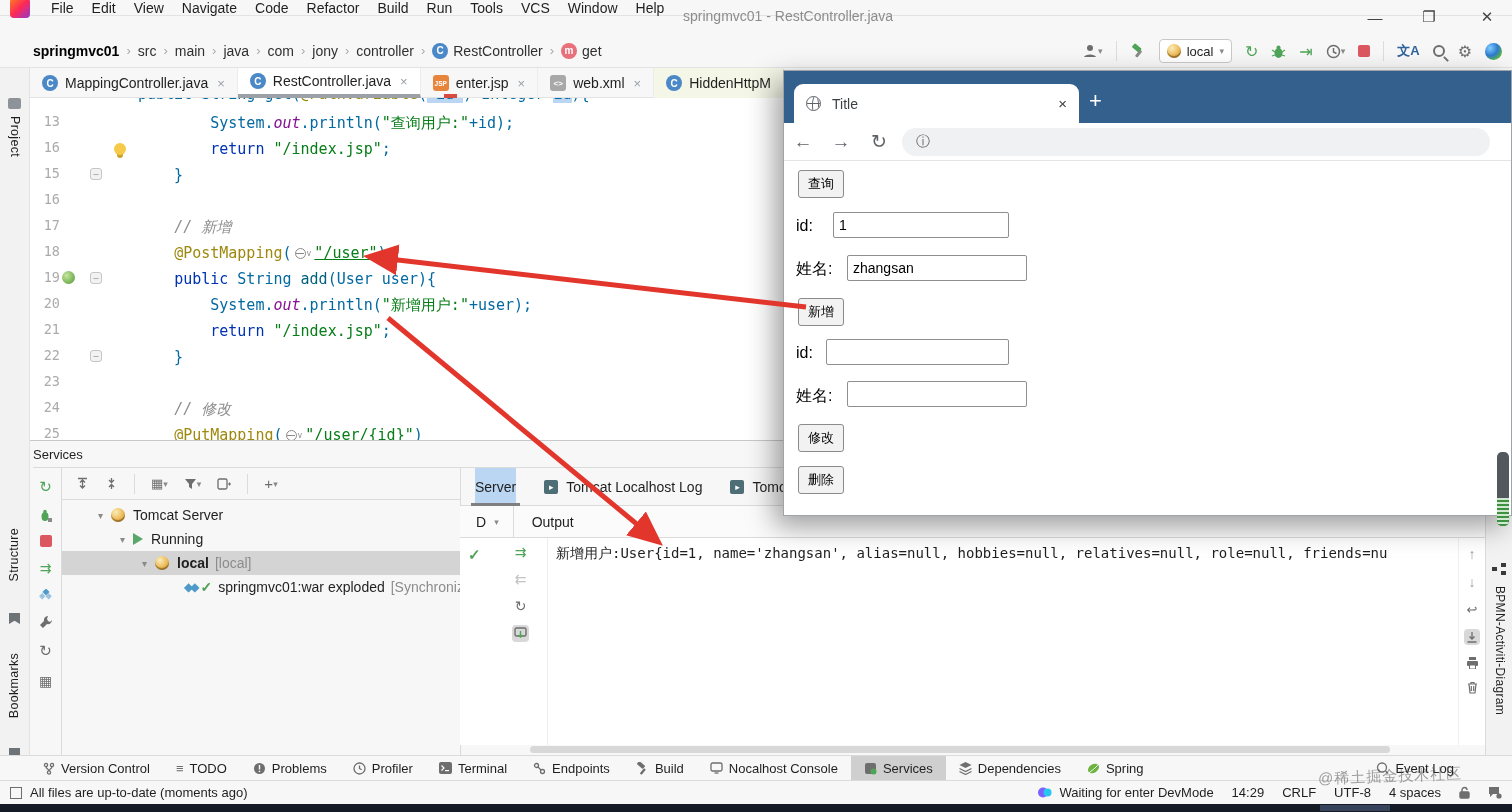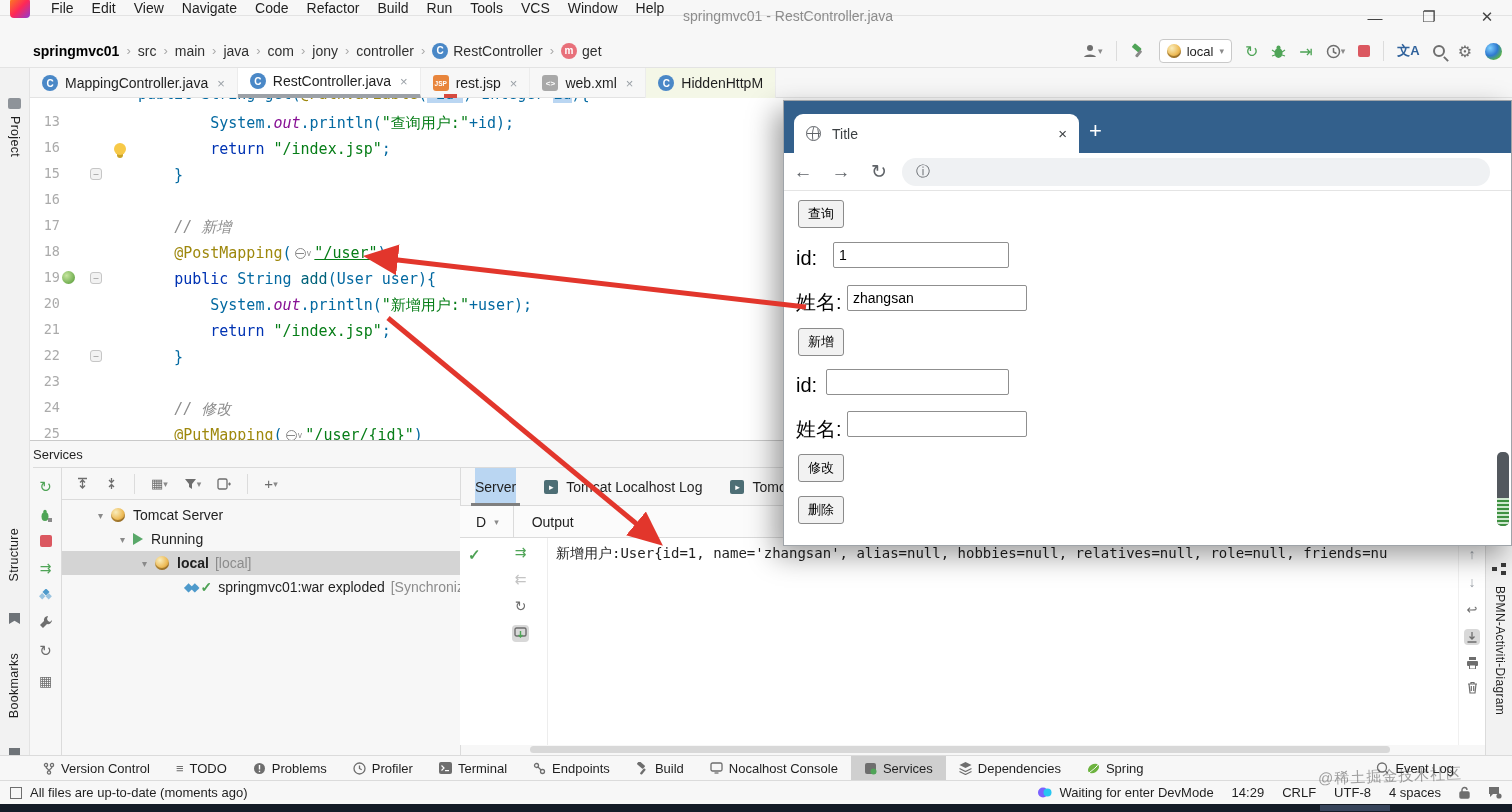--- a/index.html
+++ b/index.html
@@ -108,37 +108,37 @@
   .bitem{display:flex;align-items:center;gap:6px;font-size:13px;color:#1f1f1f;height:25px;padding:0 13px;}
   .bitem.active{background:#CFCFCF;}
   .statusbar{left:0;top:780px;width:1512px;height:24px;background:#F7F7F7;border-top:1px solid #DBDBDB;display:flex;align-items:center;font-size:13px;color:#1f1f1f;}
   .statusbar .right{position:absolute;right:10px;display:flex;align-items:center;gap:18px;}
   .sq-ico{width:12px;height:12px;border:1.5px solid #6E6E6E;margin:0 8px 0 10px;}
   .taskstrip{left:0;top:804px;width:1512px;height:8px;background:#141B26;}
   .taskstrip .lite{position:absolute;left:1320px;top:1px;width:70px;height:6px;background:#36435A;}
   .watermark{left:1318px;top:767px;font-size:15px;color:rgba(70,70,70,.5);transform:rotate(-2deg);z-index:80;letter-spacing:1px;}
 
   
-  .browser{left:783px;top:70px;width:729px;height:446px;z-index:30;box-shadow:-8px 10px 26px rgba(0,0,0,.38);border:1px solid #9FA4A9;background:#fff;margin-top:30px;}
+  .browser{left:783px;top:70px;width:729px;height:446px;z-index:30;box-shadow:-8px 10px 26px rgba(0,0,0,.38);border:1px solid #9FA4A9;background:#fff;}
   .btabbar{position:absolute;left:0;top:0;width:100%;height:52px;background:#33608C;}
   .btab{position:absolute;left:10px;top:13px;width:285px;height:39px;background:#fff;border-radius:9px 9px 0 0;display:flex;align-items:center;padding:0 12px;}
   .globe{width:15px;height:15px;border:1.6px solid #5F6368;border-radius:50%;position:relative;overflow:hidden;}
   .globe::before{content:"";position:absolute;left:5px;top:-2px;width:5px;height:18px;border:1.2px solid #5F6368;border-radius:50%;}
   .globe::after{content:"";position:absolute;left:-2px;top:5.5px;width:18px;height:1.2px;background:#5F6368;}
   .btab-title{font-size:14px;color:#3C4043;margin-left:11px;flex:1;}
   .btab-x{color:#3C4043;font-size:15px;}
   .bplus{position:absolute;left:305px;top:20px;color:#fff;font-size:22px;font-weight:300;line-height:20px;}
   .btoolbar{position:absolute;left:0;top:52px;width:100%;height:38px;background:#fff;border-bottom:1px solid #E4E4E4;display:flex;align-items:center;}
   .bnav{font-size:19px;color:#5F6368;width:38px;text-align:center;}
   .urlbar{margin-left:4px;width:588px;height:28px;background:#EFF1F3;border-radius:14px;display:flex;align-items:center;padding:0 14px;gap:10px;}
   .urlbar .info{color:#5F6368;font-size:14px;}
   .urltext{font-size:14.5px;color:#202124;white-space:nowrap;overflow:hidden;}
   .bcontent{position:absolute;left:0;top:90px;width:100%;height:354px;background:#fff;}
   .hbtn{position:absolute;font-size:13px;color:#000;background:#F2F2F2;border:1px solid #8B8B8B;border-radius:3px;padding:4px 9px;font-family:"Liberation Sans",sans-serif;}
-  .hlabel{position:absolute;font-size:20px;color:#000;}
+  .hlabel{position:absolute;font-size:16px;color:#000;}
   .hinput{position:absolute;height:26px;border:1px solid #8F8F8F;border-radius:2px;font-size:14px;padding:0 5px;font-family:"Liberation Sans",sans-serif;color:#000;background:#fff;}
   .scrollthumb{left:1497px;top:452px;width:12px;height:74px;background:#53585E;border-radius:5px;z-index:40;overflow:hidden;}
   .scrollthumb::after{content:"";position:absolute;left:0;bottom:0;width:100%;height:28px;background:repeating-linear-gradient(0deg,#3E9141 0 2px,#CFE8CF 2px 4px);}
 
   
   #arrows{position:absolute;inset:0;z-index:60;pointer-events:none;}
 </style>
 </head>
 <body>
 
@@ -235,21 +235,21 @@
       <span>MappingController.java</span>
       <span class="tab-x">×</span>
     </div>
     <div class="etab active">
       <span class="ftype c">C</span>
       <span>RestController.java</span>
       <span class="tab-x">×</span>
     </div>
     <div class="etab">
       <span class="ftype jsp">JSP</span>
-      <span>rest.jsp</span>
+      <span>enter.jsp</span>
       <span class="tab-x">×</span>
     </div>
     <div class="etab">
       <span class="ftype xml">&lt;&gt;</span>
       <span>web.xml</span>
       <span class="tab-x">×</span>
     </div>
     <div class="etab special">
       <span class="ftype c">C</span>
       <span>HiddenHttpM</span>

